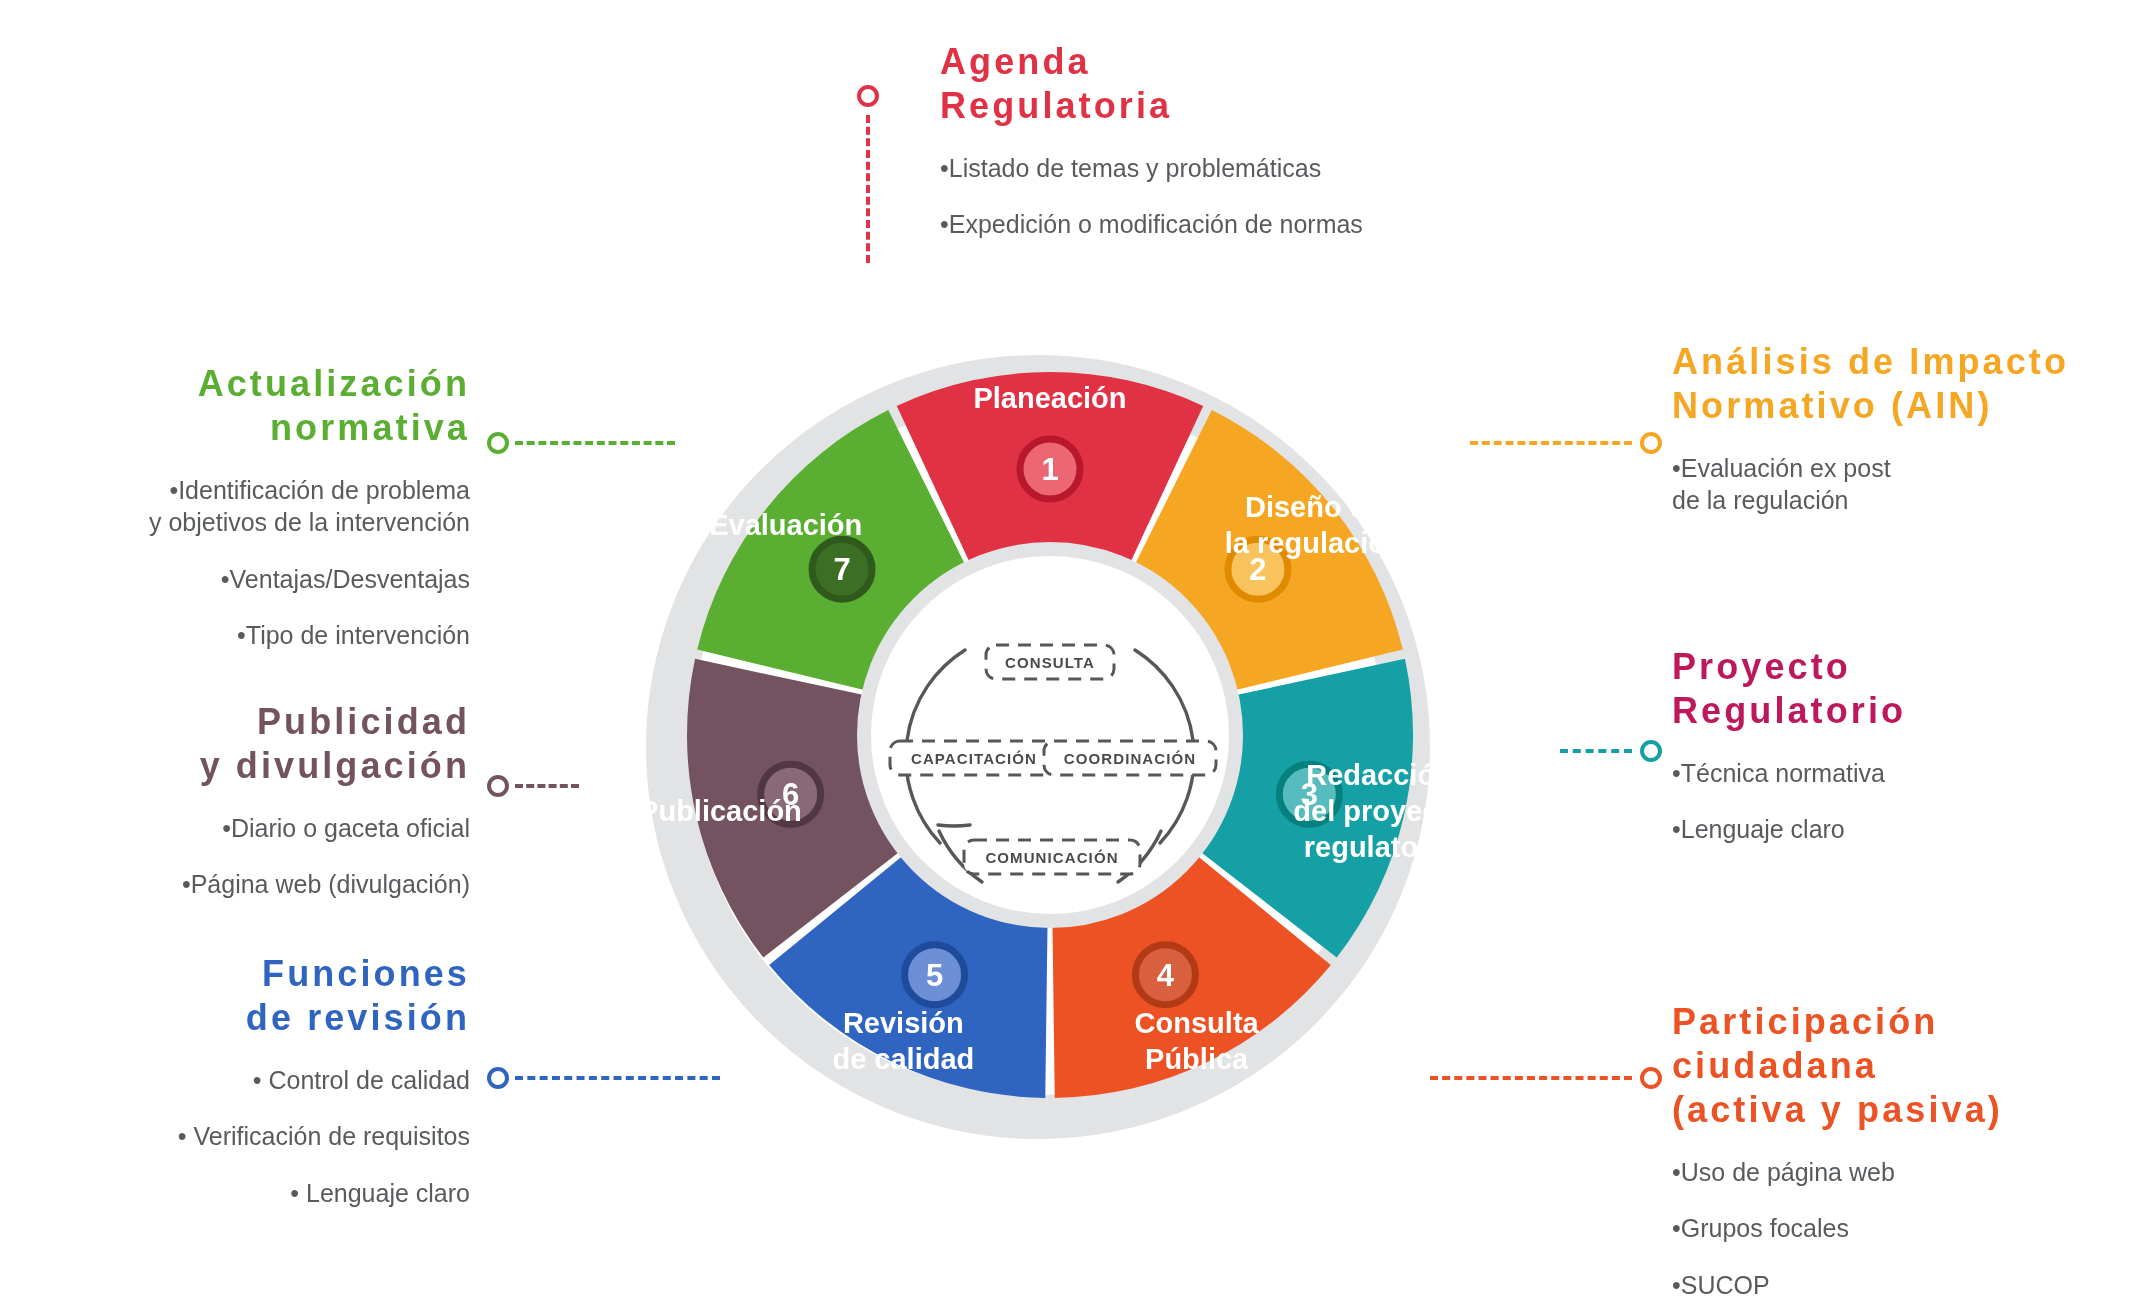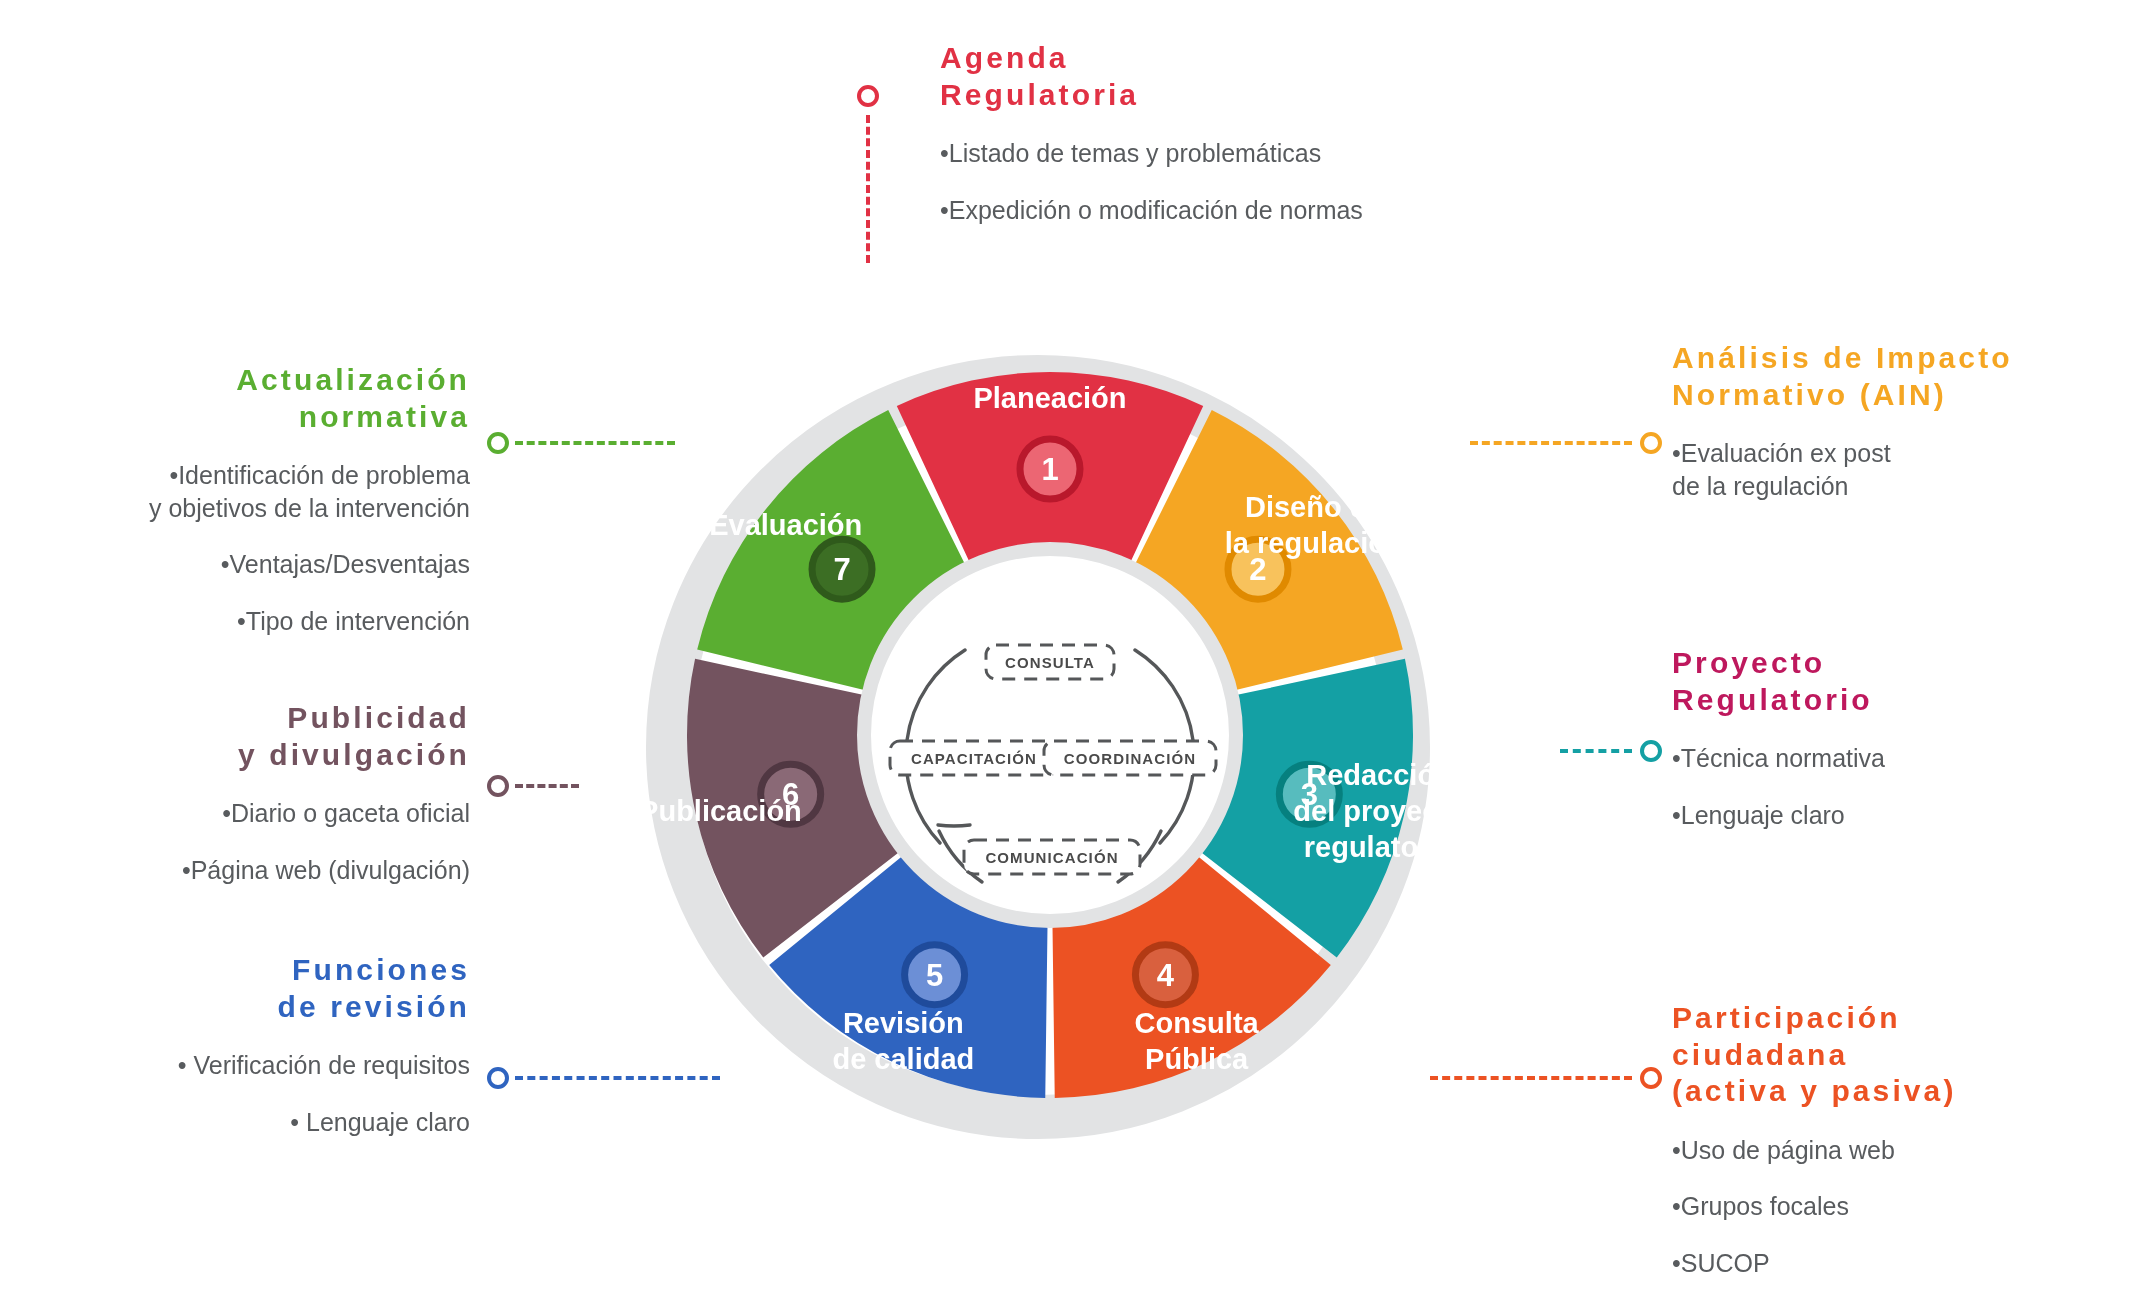--- a/index.html
+++ b/index.html
@@ -4,21 +4,21 @@
 <style>
   html,body{margin:0;padding:0;background:#ffffff;}
   body{width:2155px;height:1311px;position:relative;overflow:hidden;
        font-family:"Liberation Sans",sans-serif;}
 
   #stage{position:absolute;left:0;top:0;width:2155px;height:1311px;}
 
   
   .callout{position:absolute;}
   .callout .c-title{
-      font-weight:bold;font-size:30px;line-height:1.22;
+      font-weight:bold;font-size:36px;line-height:1.22;
       letter-spacing:3.1px;margin:0 0 16px 0;white-space:pre-line;}
   .callout .c-bullets{margin:0;padding:0;list-style:none;}
   .callout .c-bullets li{
       color:#585b5e;font-size:25px;line-height:1.30;font-weight:500;
       white-space:pre-line;margin-top:24px;}
 
   .align-right{text-align:right;}
   .align-left{text-align:left;}
 
   
@@ -132,20 +132,21 @@
   </div>
   <div class="conn" style="left:487px;top:775px;width:120px;height:26px;color:#73535F;">
     <span class="ring" style="left:0;top:0;"></span>
     <span class="dash-h" style="left:28px;top:9px;width:64px;"></span>
   </div>
 
   <div class="callout align-right" style="left:40px;top:952px;width:430px;">
     <div class="c-title" style="color: rgb(47, 100, 192);">Funciones
 de revisión</div>
     <ul class="c-bullets">
+      <li>• Control de calidad</li>
       <li>• Verificación de requisitos</li>
       <li>• Lenguaje claro</li>
     </ul>
   </div>
   <div class="conn" style="left:487px;top:1067px;width:260px;height:26px;color:#2F64C0;">
     <span class="ring" style="left:0;top:0;"></span>
     <span class="dash-h" style="left:28px;top:9px;width:205px;"></span>
   </div>
 
   <div id="wheel">

